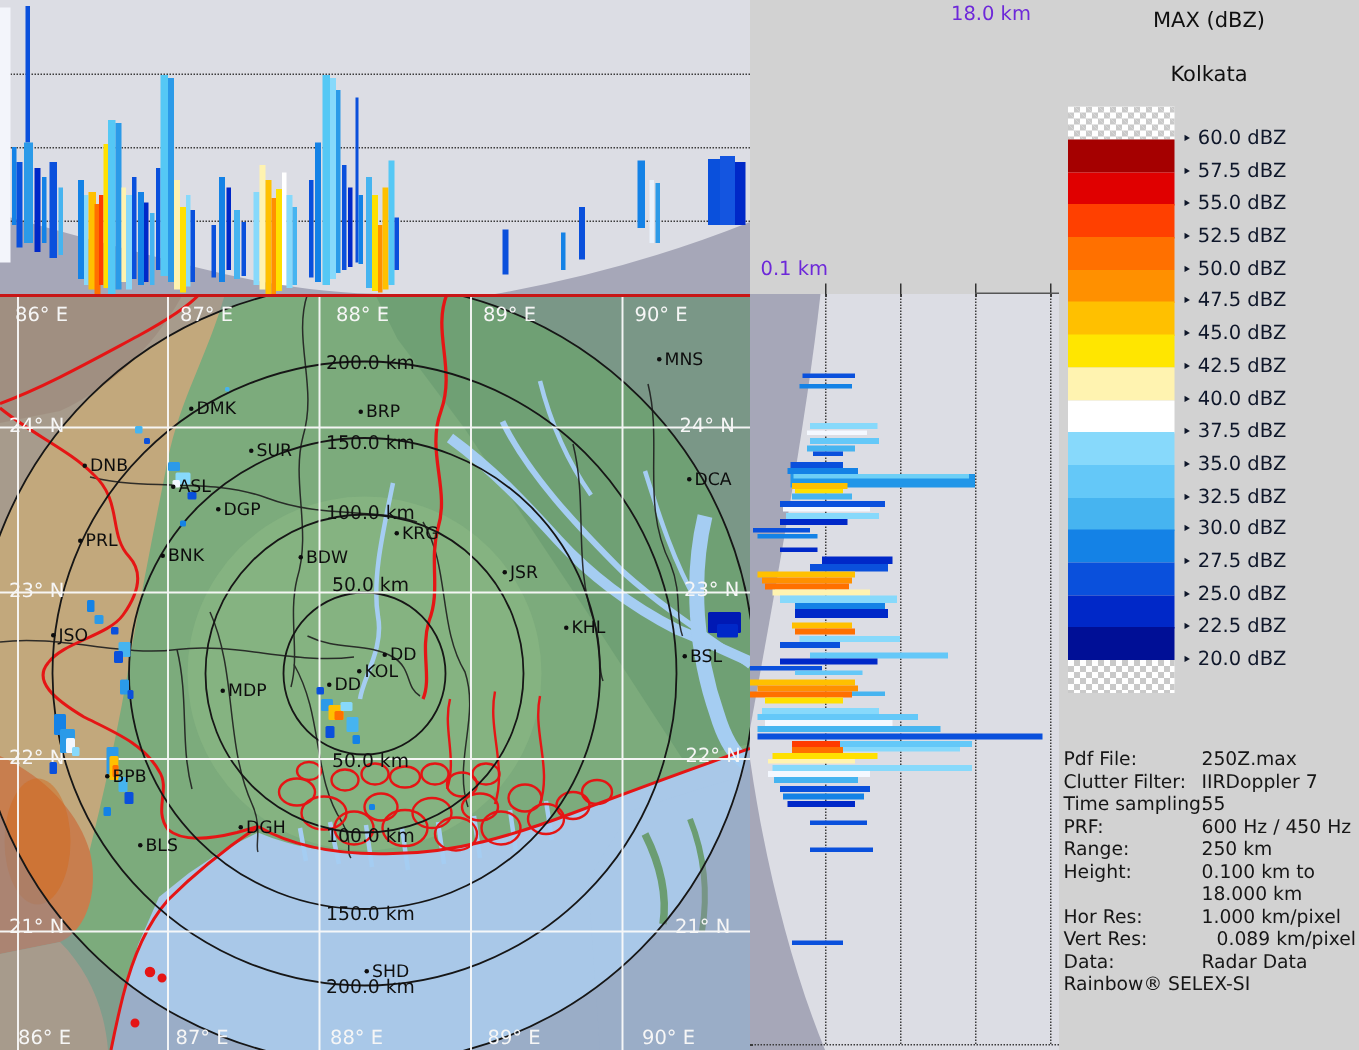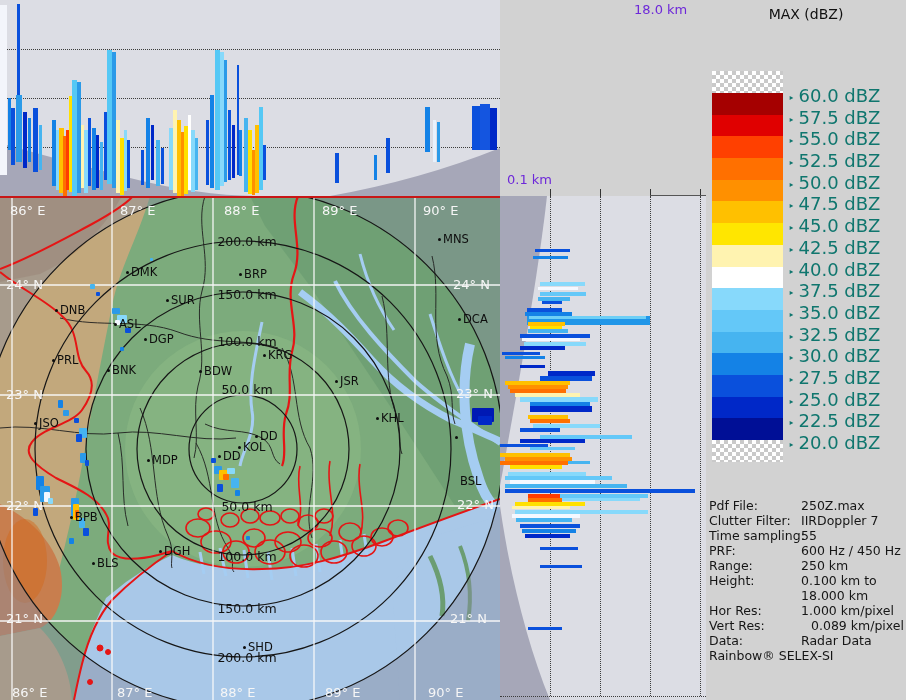--- a/index.html
+++ b/index.html
@@ -22,21 +22,21 @@
   .city-label{position:absolute;color:#0d0d0d;font-size:11.5px;white-space:nowrap;}
   .city-dot{position:absolute;width:3px;height:3px;background:#0d0d0d;border-radius:50%;}
   .map-echo{position:absolute;border-radius:1px;}
   #map-top-border{left:0;top:196px;width:500px;height:2px;background:#c81616;}
   
   .axis-label{position:absolute;color:#6d28d9;font-size:13px;white-space:nowrap;}
   
   .legend-title{position:absolute;left:0;width:200px;text-align:center;color:#101010;font-size:14px;}
   .swatch{position:absolute;left:6px;width:71px;}
   .checker{background-color:#fff;background-image:linear-gradient(45deg,#c9c9c9 25%,transparent 25%,transparent 75%,#c9c9c9 75%),linear-gradient(45deg,#c9c9c9 25%,transparent 25%,transparent 75%,#c9c9c9 75%);background-size:8px 8px;background-position:0 0,4px 4px;}
-  .legend-label{position:absolute;left:82px;color:#0f766e;font-size:18px;white-space:nowrap;}
+  .legend-label{position:absolute;left:82px;color:#0f172a;font-size:13px;white-space:nowrap;}
   .legend-label::before{content:"‣";font-size:11px;margin-right:4px;}
   .meta-label{position:absolute;left:3px;color:#161616;font-size:12.5px;white-space:nowrap;}
   .meta-value{position:absolute;left:95px;color:#161616;font-size:12.5px;white-space:pre-line;}
   #legend-footer{position:absolute;left:3px;color:#161616;font-size:12.5px;}
 </style>
 </head>
 <body>
 
 <div id="stage">
 
@@ -305,21 +305,21 @@
         <div class="city-label" style="left: 268px; top: 152px;">KRG</div>
         <div class="city-dot" style="left: 335px; top: 184px;"></div>
         <div class="city-label" style="left: 340px; top: 178px;">JSR</div>
         <div class="city-dot" style="left: 438px; top: 42px;"></div>
         <div class="city-label" style="left: 443px; top: 36px;">MNS</div>
         <div class="city-dot" style="left: 458px; top: 122px;"></div>
         <div class="city-label" style="left: 463px; top: 116px;">DCA</div>
         <div class="city-dot" style="left: 376px; top: 221px;"></div>
         <div class="city-label" style="left: 381px; top: 215px;">KHL</div>
         <div class="city-dot" style="left: 455px; top: 240px;"></div>
-        <div class="city-label" style="left: 460px; top: 234px; margin-top: 44px;">BSL</div>
+        <div class="city-label" style="left: 460px; top: 234px;">BSL</div>
         <div class="city-dot" style="left: 34px; top: 226px;"></div>
         <div class="city-label" style="left: 39px; top: 220px;">JSO</div>
         <div class="city-dot" style="left: 147px; top: 263px;"></div>
         <div class="city-label" style="left: 152px; top: 257px;">MDP</div>
         <div class="city-dot" style="left: 70px; top: 320px;"></div>
         <div class="city-label" style="left: 75px; top: 314px;">BPB</div>
         <div class="city-dot" style="left: 92px; top: 366px;"></div>
         <div class="city-label" style="left: 97px; top: 360px;">BLS</div>
         <div class="city-dot" style="left: 159px; top: 354px;"></div>
         <div class="city-label" style="left: 164px; top: 348px;">DGH</div>
@@ -407,20 +407,21 @@
         <div class="bar" style="left: 22px; top: 333px; width: 54px; height: 4px; background: rgb(20, 130, 230);"></div>
         <div class="bar" style="left: 25px; top: 338px; width: 45px; height: 4px; background: rgb(0, 40, 200);"></div>
         <div class="bar" style="left: 40px; top: 351px; width: 38px; height: 3px; background: rgb(10, 80, 220);"></div>
         <div class="bar" style="left: 40px; top: 369px; width: 42px; height: 3px; background: rgb(10, 80, 220);"></div>
         <div class="bar" style="left: 28px; top: 431px; width: 34px; height: 3px; background: rgb(10, 80, 220);"></div>
       </div>
   </div>
 
   <div id="legend-col" class="abs">
     <div class="legend-title" style="top:6px;">MAX (dBZ)</div>
+    <div class="legend-title" style="top:42px;">Kolkata</div>
     <div id="legend-scale">
         <div class="swatch checker" style="top: 71px; height: 22px;"></div>
         <div class="swatch" style="top: 93px; height: 22.1875px; background: rgb(165, 0, 0);"></div>
         <div class="swatch" style="top: 114.688px; height: 22.1875px; background: rgb(224, 0, 0);"></div>
         <div class="swatch" style="top: 136.375px; height: 22.1875px; background: rgb(255, 64, 0);"></div>
         <div class="swatch" style="top: 158.062px; height: 22.1875px; background: rgb(255, 112, 0);"></div>
         <div class="swatch" style="top: 179.75px; height: 22.1875px; background: rgb(255, 144, 0);"></div>
         <div class="swatch" style="top: 201.438px; height: 22.1875px; background: rgb(255, 192, 0);"></div>
         <div class="swatch" style="top: 223.125px; height: 22.1875px; background: rgb(255, 230, 0);"></div>
         <div class="swatch" style="top: 244.812px; height: 22.1875px; background: rgb(255, 243, 176);"></div>

